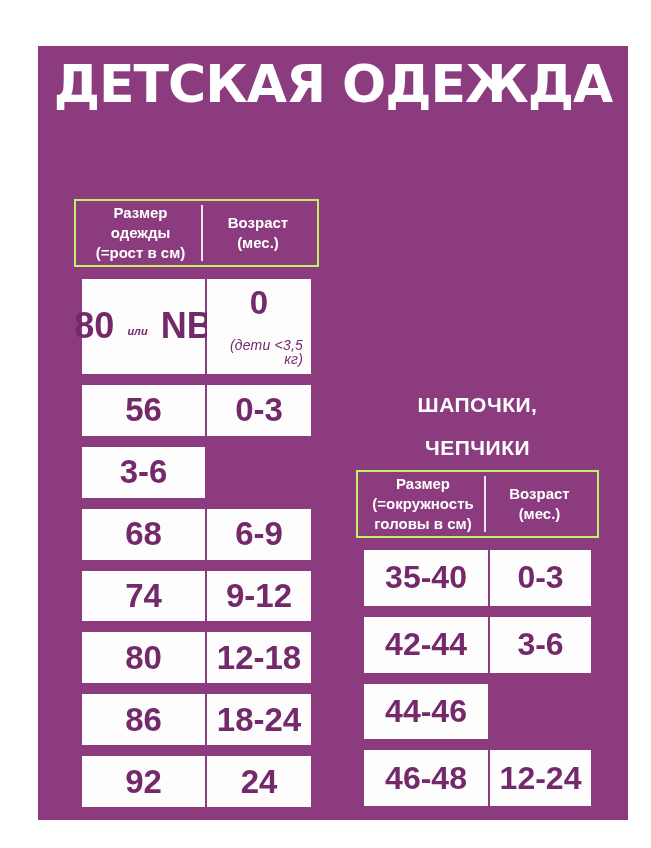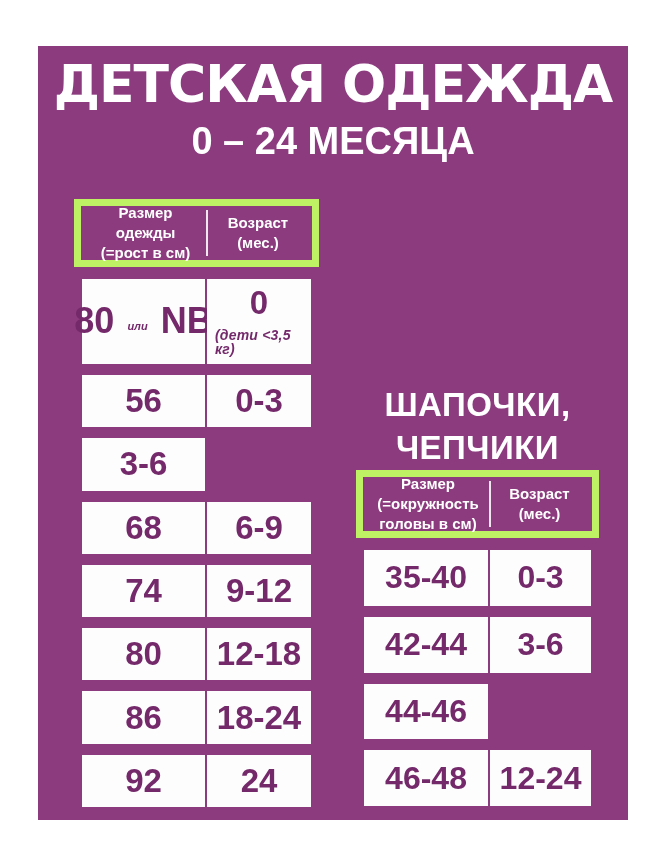--- a/index.html
+++ b/index.html
@@ -36,21 +36,21 @@
     text-align: center;
     font-weight: 600;
     font-size: 38px;
     line-height: 50px;
     color: #ffffff;
   }
   
   .thead {
     display: flex;
     height: 68px;
-    border: 7px solid #bef264;
+    border: 2px solid #bef264;
   }
   .th {
     display: flex;
     align-items: center;
     justify-content: center;
     text-align: center;
     color: #ffffff;
     font-weight: 600;
     font-size: 15px;
     line-height: 1.32;
@@ -95,33 +95,34 @@
     font-weight: 600;
     margin: 10px 5px 0 5px;
   }
   .cell-stacked {
     flex-direction: column;
     line-height: 0.95;
   }
   .age-note {
     font-size: 14px;
     font-style: italic;
-    font-weight: 700;
-    margin-top: 3px;
+    font-weight: 400;
+    margin-top: 13px;
     letter-spacing: 0.2px;
+    text-align: right;
   }
   
   .hats-heading {
     position: absolute;
     left: 314px; top: 333px;
     width: 251px;
     text-align: center;
     color: #ffffff;
     font-weight: 700;
-    font-size: 33px;
+    font-size: 21px;
     line-height: 35px;
     letter-spacing: 0.5px;
   }
   .hats-table {
     position: absolute;
     left: 314px; top: 420px;
     width: 251px;
   }
   .hats-table .th-first { width: 124px; }
   .hats-table .th-last  { flex: 1; }
@@ -132,21 +133,20 @@
   .hats-table .trow { grid-template-columns: 124px 1fr; }
   .hats-table .cell { font-size: 32px; }
 </style>
 </head>
 <body>
 
 <div class="page">
   <div class="poster">
 
     <div class="title">ДЕТСКАЯ ОДЕЖДА</div>
-    <div class="subtitle">0 – 24 МЕСЯЦА</div>
 
     <div class="clothing-table">
       <div class="thead">
         <div class="th th-first">Размер
 одежды
 (=рост в см)</div>
         <div class="th th-last">Возраст (мес.)</div>
       </div>
       <div class="tbody">
         <div class="trow">

